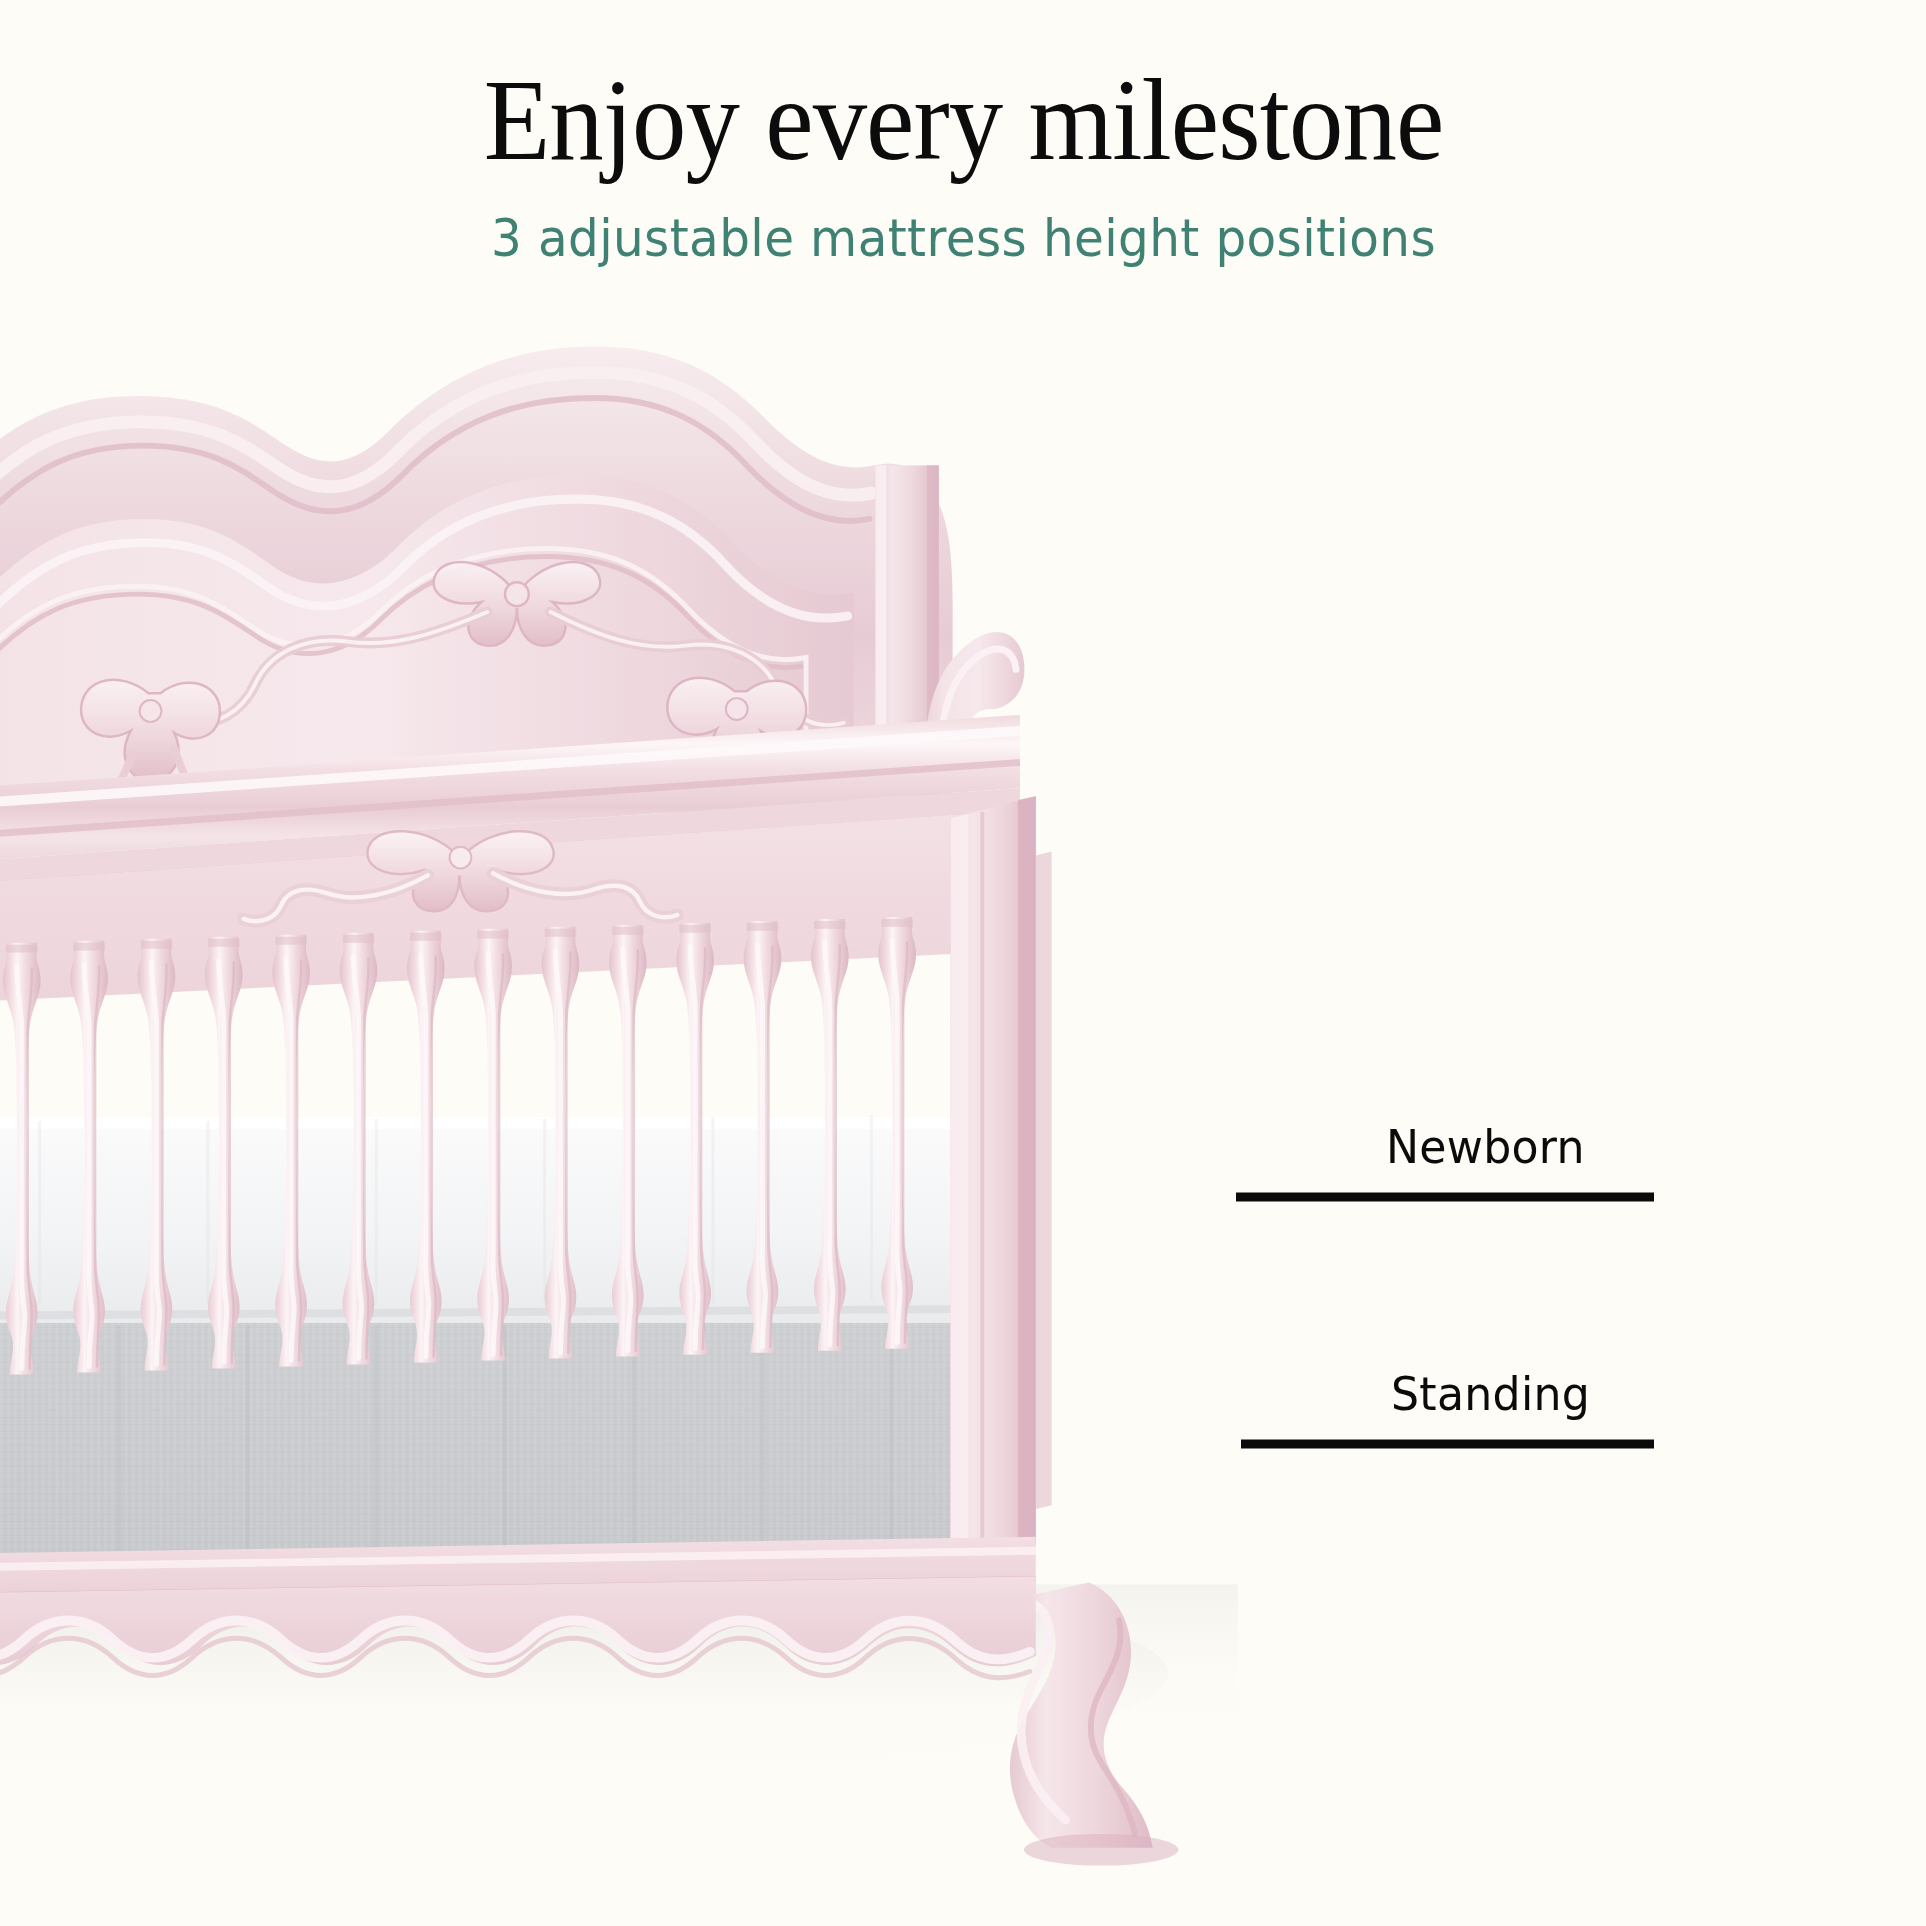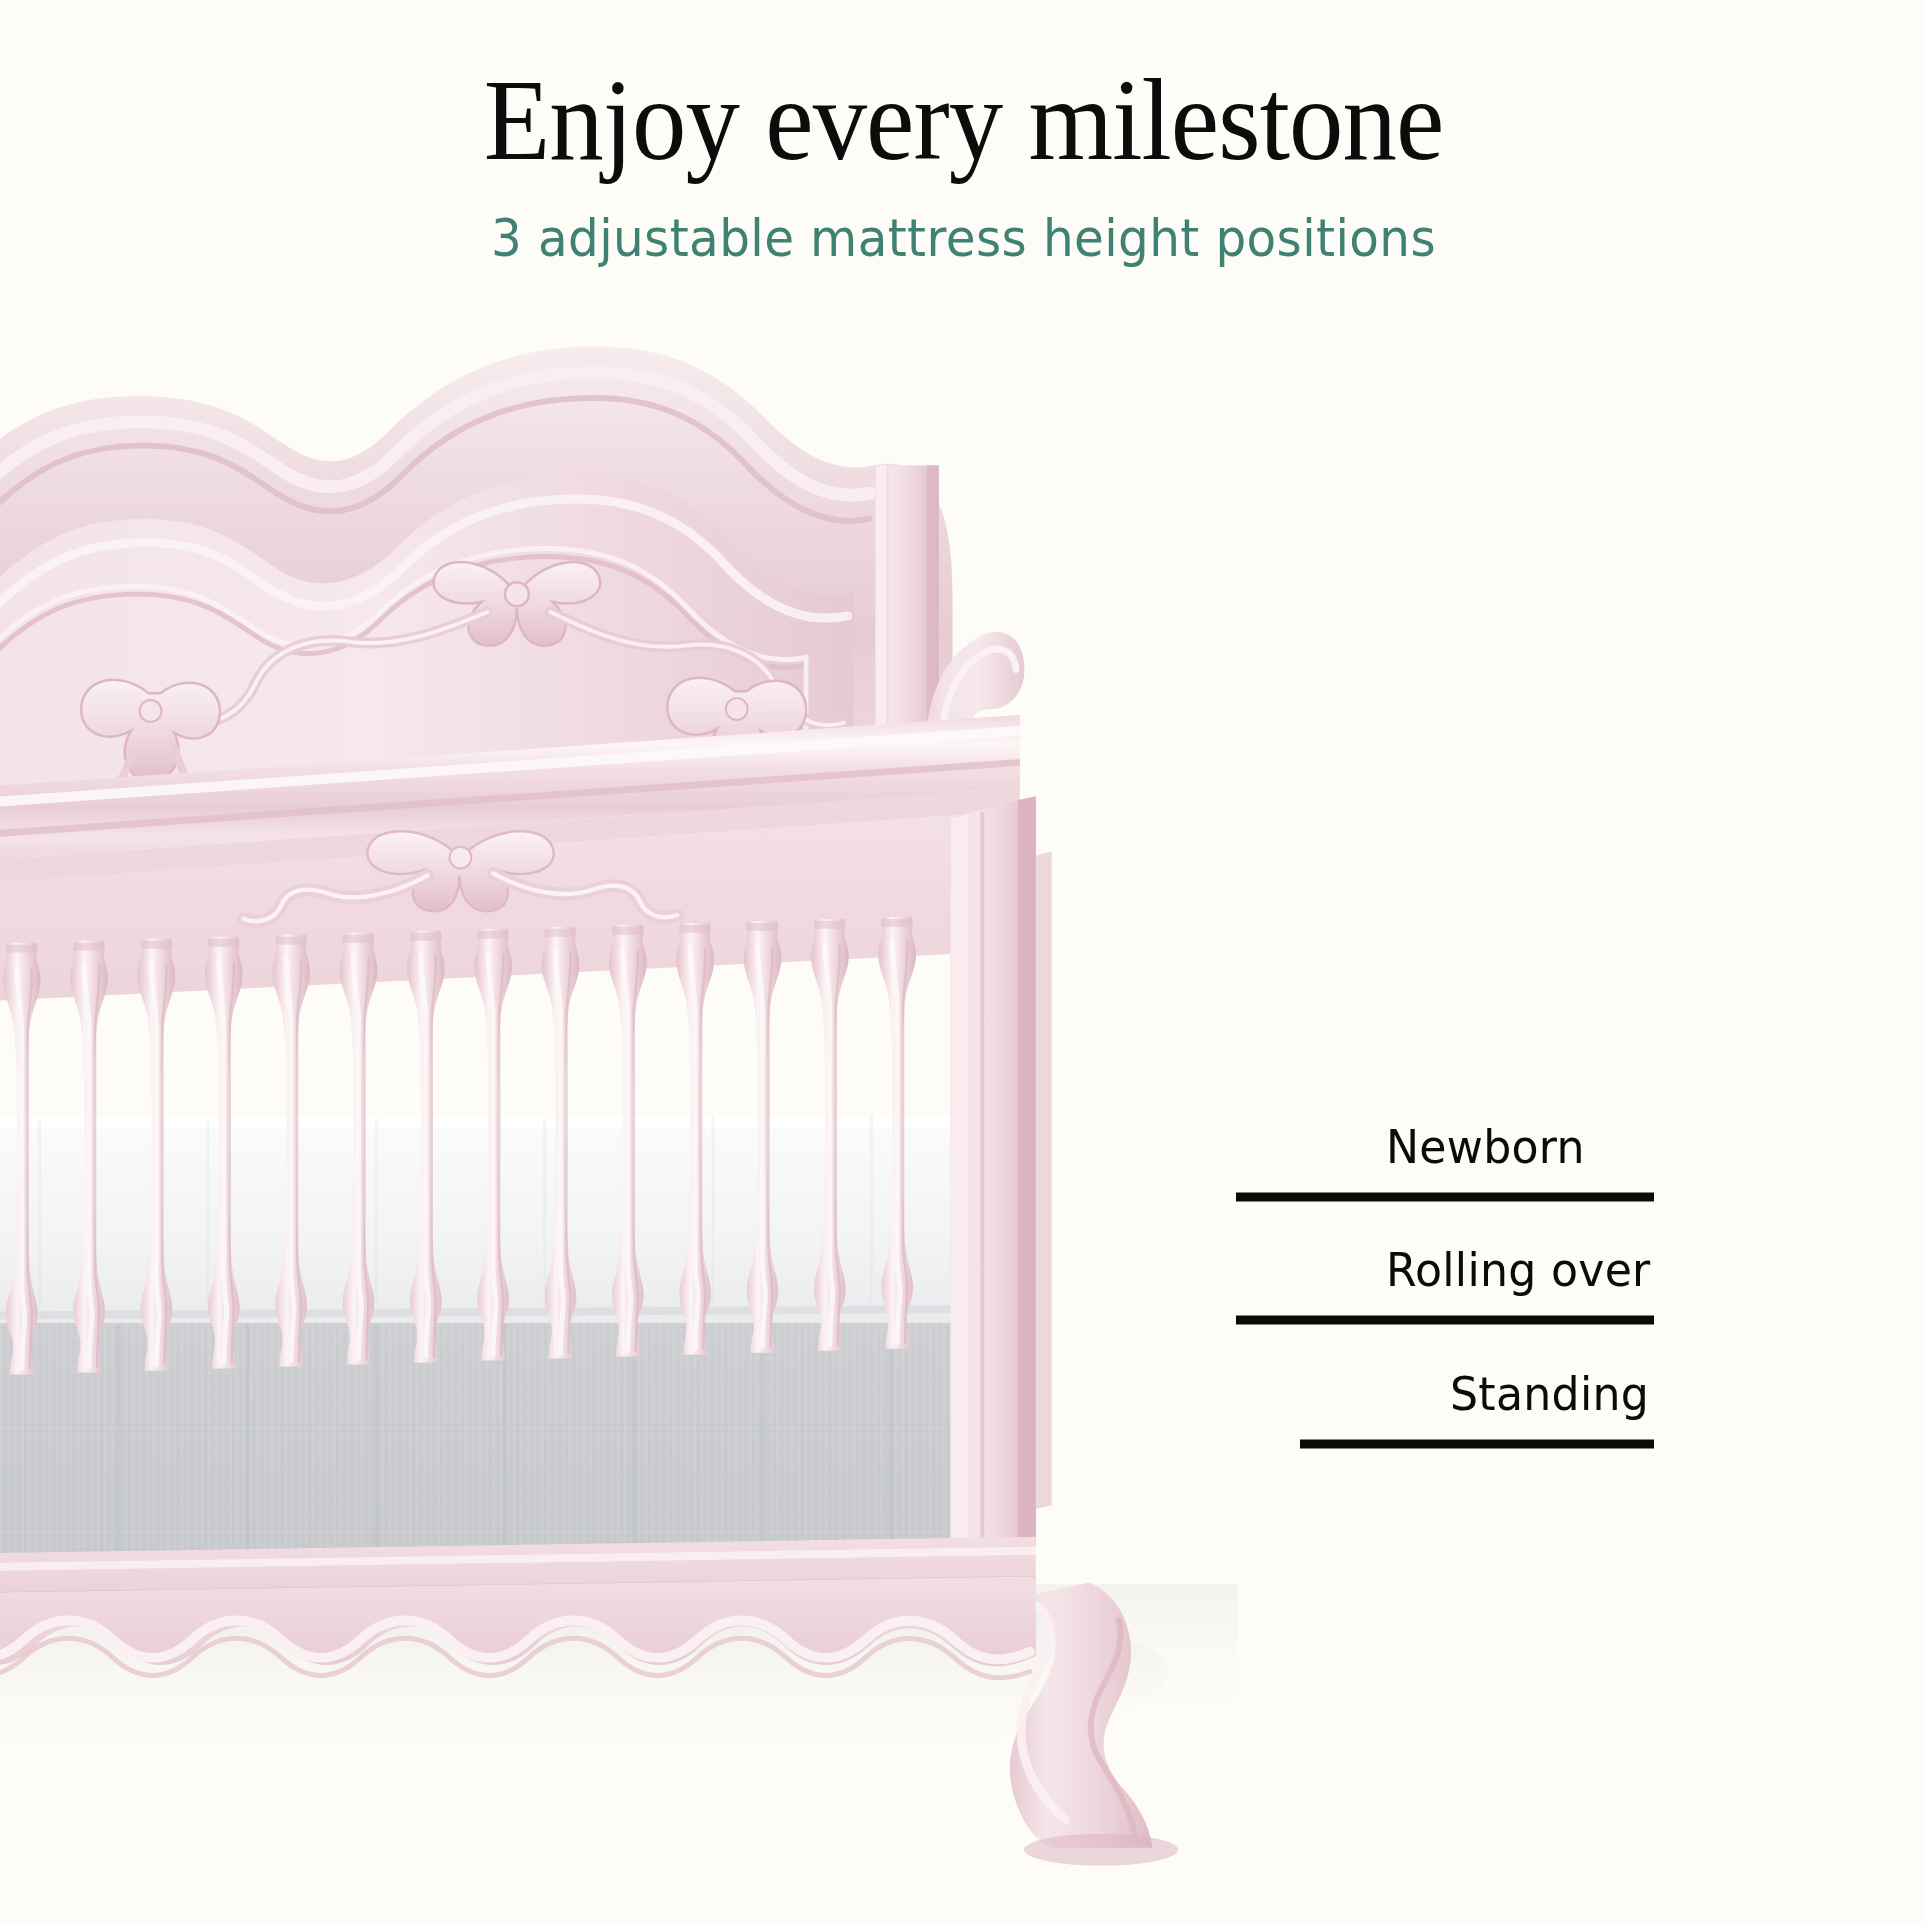--- a/index.html
+++ b/index.html
@@ -502,31 +502,22 @@
     <div class="callout" style="left:1236px; top:1119px; width:574px; height:109px;">
       <span class="callout-label" style="left:150px; top:0px;">Newborn</span>
       <span class="callout-arrow" style="left:0px; top:65px; width:564px;">
         <svg width="564" height="26" viewBox="0 0 570 26">
           <line x1="0" y1="13" x2="536" y2="13" stroke="#0b0b0b" stroke-width="9"></line>
           <path d="M 536,0 L 570,13 L 536,26 L 544,13 Z" fill="#0b0b0b"></path>
         </svg>
       </span>
     </div>
 
-    <div class="callout" style="left:1236px; top:1242px; width:574px; height:109px;">
-      <span class="callout-label" style="left:150px; top:0px;">Rolling over</span>
-      <span class="callout-arrow" style="left:0px; top:65px; width:564px;">
-        <svg width="564" height="26" viewBox="0 0 570 26">
-          <line x1="0" y1="13" x2="536" y2="13" stroke="#0b0b0b" stroke-width="9"></line>
-          <path d="M 536,0 L 570,13 L 536,26 L 544,13 Z" fill="#0b0b0b"></path>
-        </svg>
-      </span>
-    </div>
-
-    <div class="callout" style="left:1300px; top:1366px; width:574px; height:109px;text-align:center;">
+
+    <div class="callout" style="left:1241px; top:1366px; width:574px; height:109px;text-align:center;">
       <span class="callout-label" style="left:150px; top:0px;">Standing</span>
       <span class="callout-arrow" style="left:0px; top:65px; width:564px;">
         <svg width="564" height="26" viewBox="0 0 570 26">
           <line x1="0" y1="13" x2="536" y2="13" stroke="#0b0b0b" stroke-width="9"></line>
           <path d="M 536,0 L 570,13 L 536,26 L 544,13 Z" fill="#0b0b0b"></path>
         </svg>
       </span>
     </div>
 
   </div>

